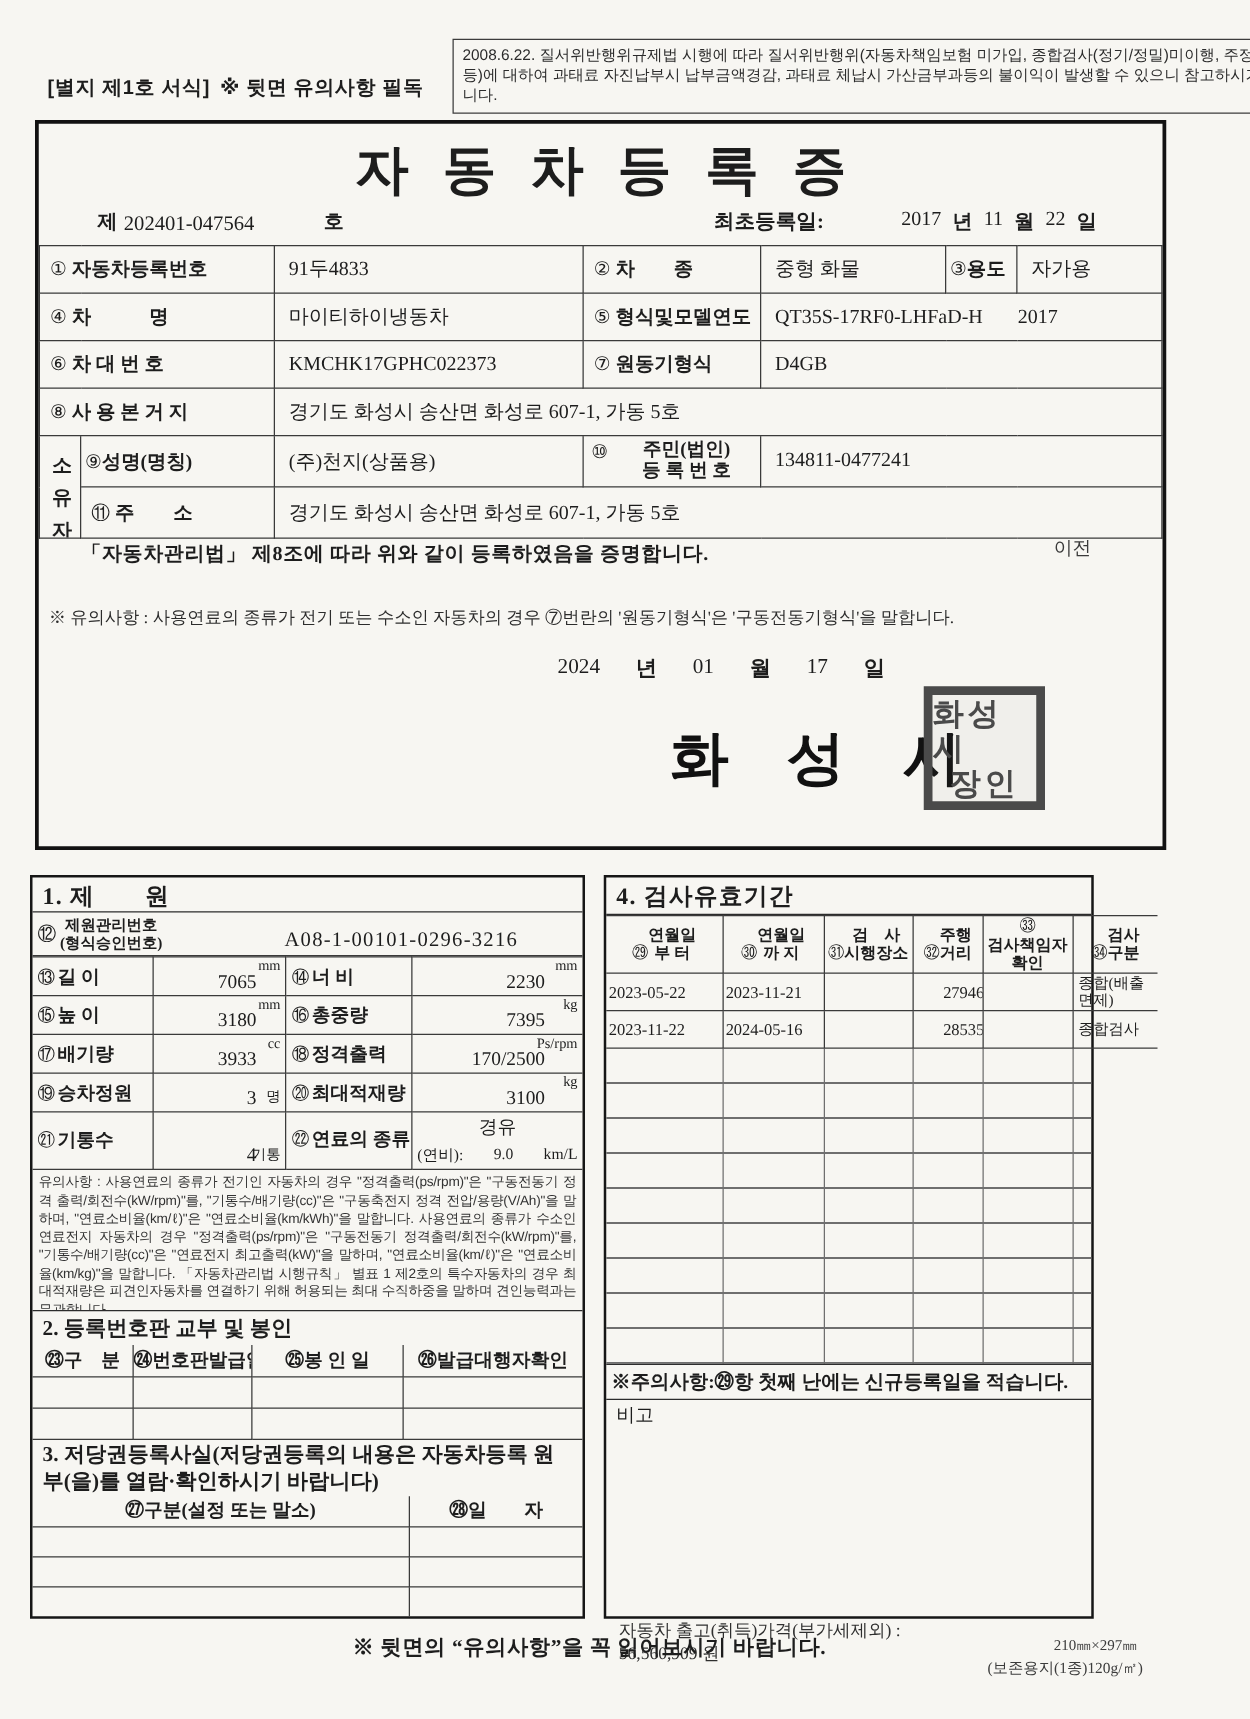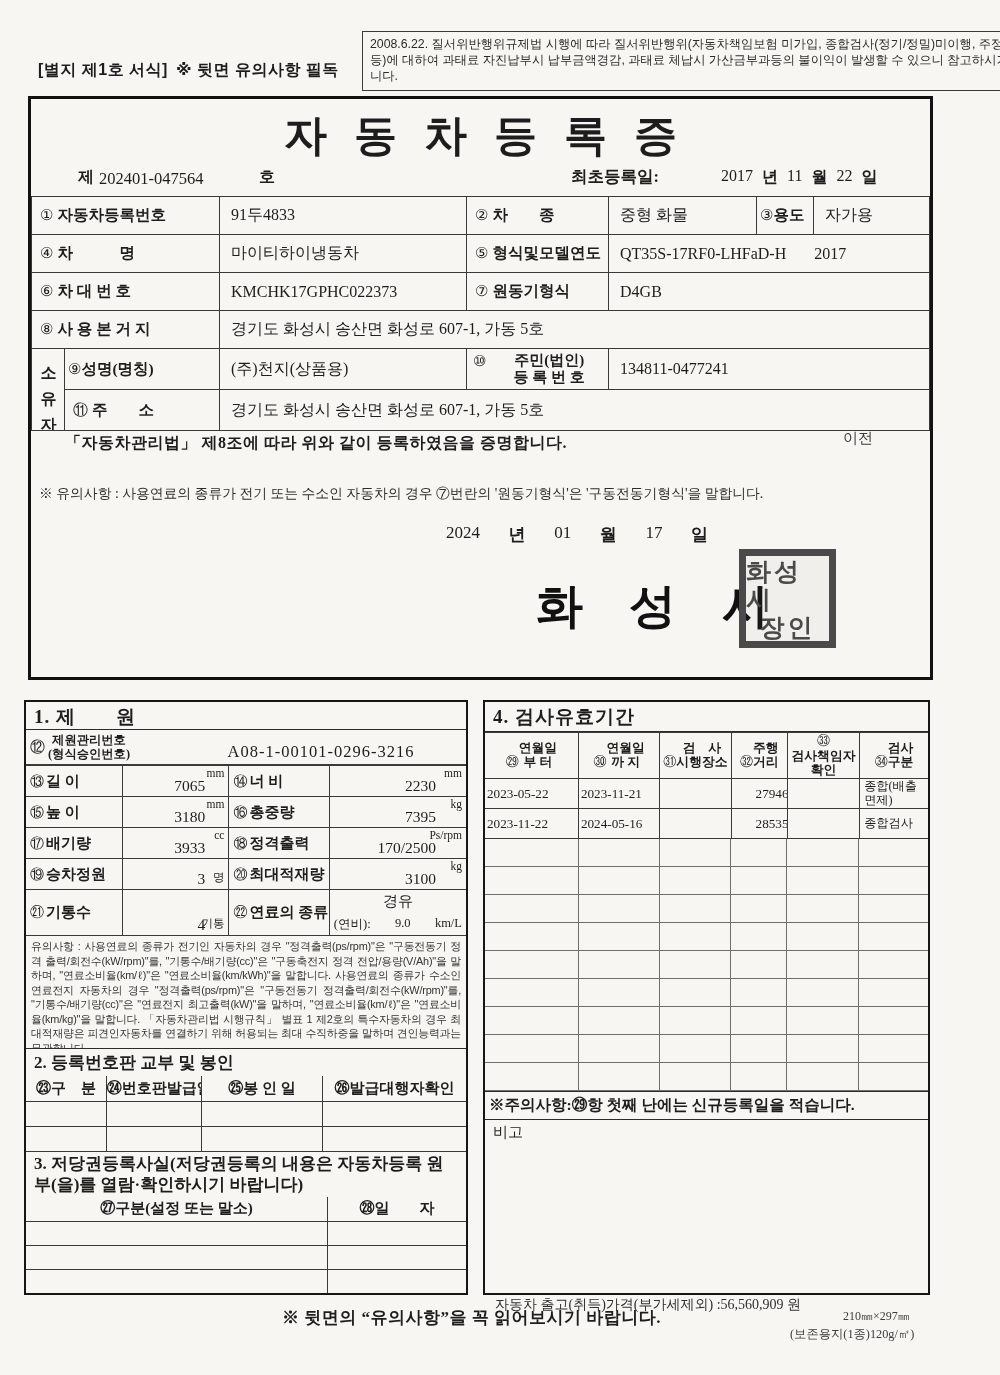--- a/index.html
+++ b/index.html
@@ -63,21 +63,21 @@
     top:450px; left:708px; width:97px; height:99px;
     border:7px solid #4a4a4a; background:rgba(110,110,110,.05);
     display:flex; flex-direction:column; align-items:center; justify-content:center;
     color:#4a4a4a; font-weight:bold; font-size:25px; line-height:1.12; letter-spacing:3px;
     font-family:"Liberation Sans","DejaVu Sans",sans-serif;
   }
 
   
   .panel { border:2.8px solid #161616; display:flex; flex-direction:column; }
   .left-panel  { left:24px; top:700px; width:444px; height:595px; }
-  .right-panel { left:483px; top:700px; width:447px; height:595px; }
+  .right-panel { left:483px; top:700px; width:392px; height:595px; }
   .p-title { font-weight:bold; font-size:19px; padding:2px 8px; border-bottom:1.8px solid #2c2c2c; letter-spacing:1px; }
   .p-title.small { font-size:17px; letter-spacing:0; }
 
   .f12-row { height:40px; border-bottom:1.6px solid #3a3a3a; display:flex; }
   .f12-left { width:150px; display:flex; align-items:center; padding-left:4px; }
   .f12-left .cno { font-size:15px; margin-right:3px; }
   .f12-lines { font-weight:bold; font-size:12.3px; line-height:1.15; }
   .f12-lines span { display:block;text-align:center; }
   .f12-val { flex:1; display:flex; align-items:flex-end; justify-content:center; font-size:16.5px; letter-spacing:1px; padding-bottom:2px; }
 
@@ -137,21 +137,21 @@
     background-size:auto auto,1.2px 100%,1.2px 100%,1.2px 100%,1.2px 100%,1.2px 100%;
     background-position:0 0,93px 0,174px 0,245px 0,301px 0,373px 0;
     background-repeat:repeat,no-repeat,no-repeat,no-repeat,no-repeat,no-repeat;
   }
   .s4-caution { height:29px; border-top:1.6px solid #2c2c2c; border-bottom:1.6px solid #2c2c2c;
     font-weight:bold; font-size:15.5px; padding:3px 4px; white-space:nowrap; }
   .s4-remark { flex:1; font-size:15px; padding:3px 8px; }
 
   
   .footer-warning { left:282px; top:1306px; font-size:17px; font-weight:bold; letter-spacing:.5px; white-space:nowrap; }
-  .footer-price { left:495px; top:1296px; width:445px; display:flex; font-size:14px; color:#2f2f2f; }
+  .footer-price { left:495px; top:1296px; width:445px; display:flex; justify-content:space-between; font-size:14px; color:#2f2f2f;flex-direction:column; }
   .paper-size { left:843px; top:1308px; font-size:12px; color:#3c3c3c; }
   .paper-spec { left:790px; top:1326px; font-size:12.3px; color:#3c3c3c; }
 </style>
 </head>
 <body>
 
 <div class="abs form-note sans">
   <span>[별지 제1호 서식]</span><span class="gap"></span><span>※ 뒷면 유의사항 필독</span>
 </div>
 

